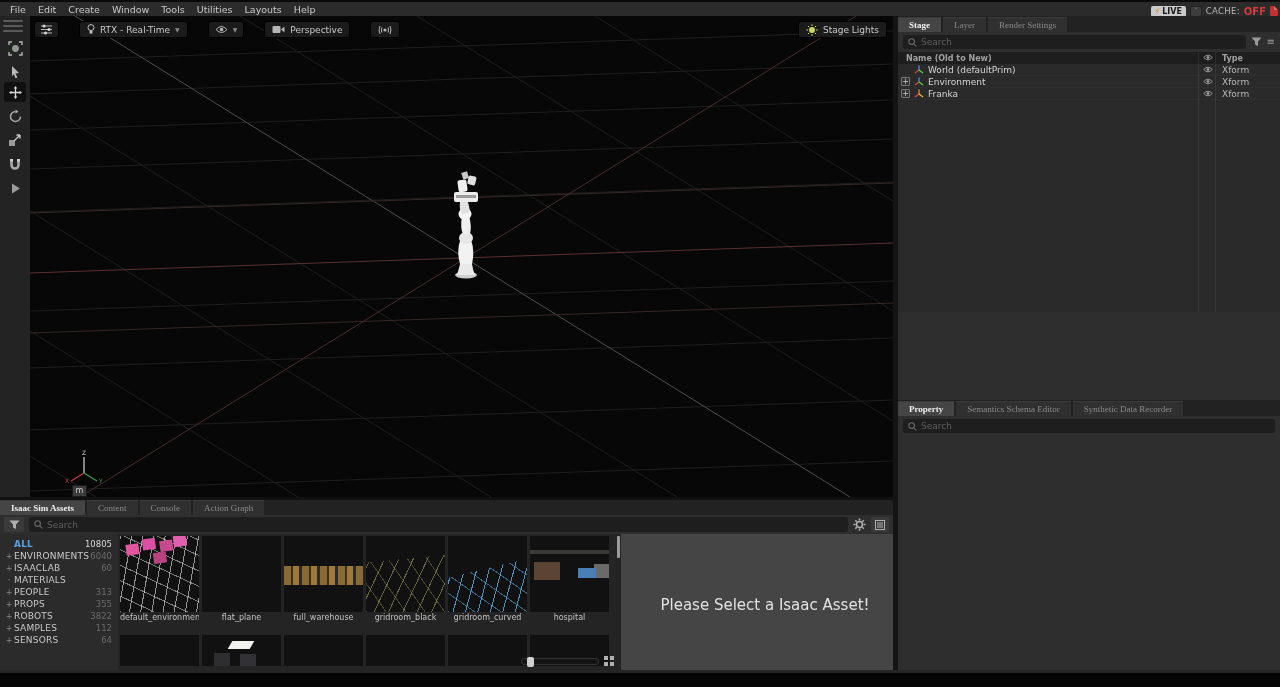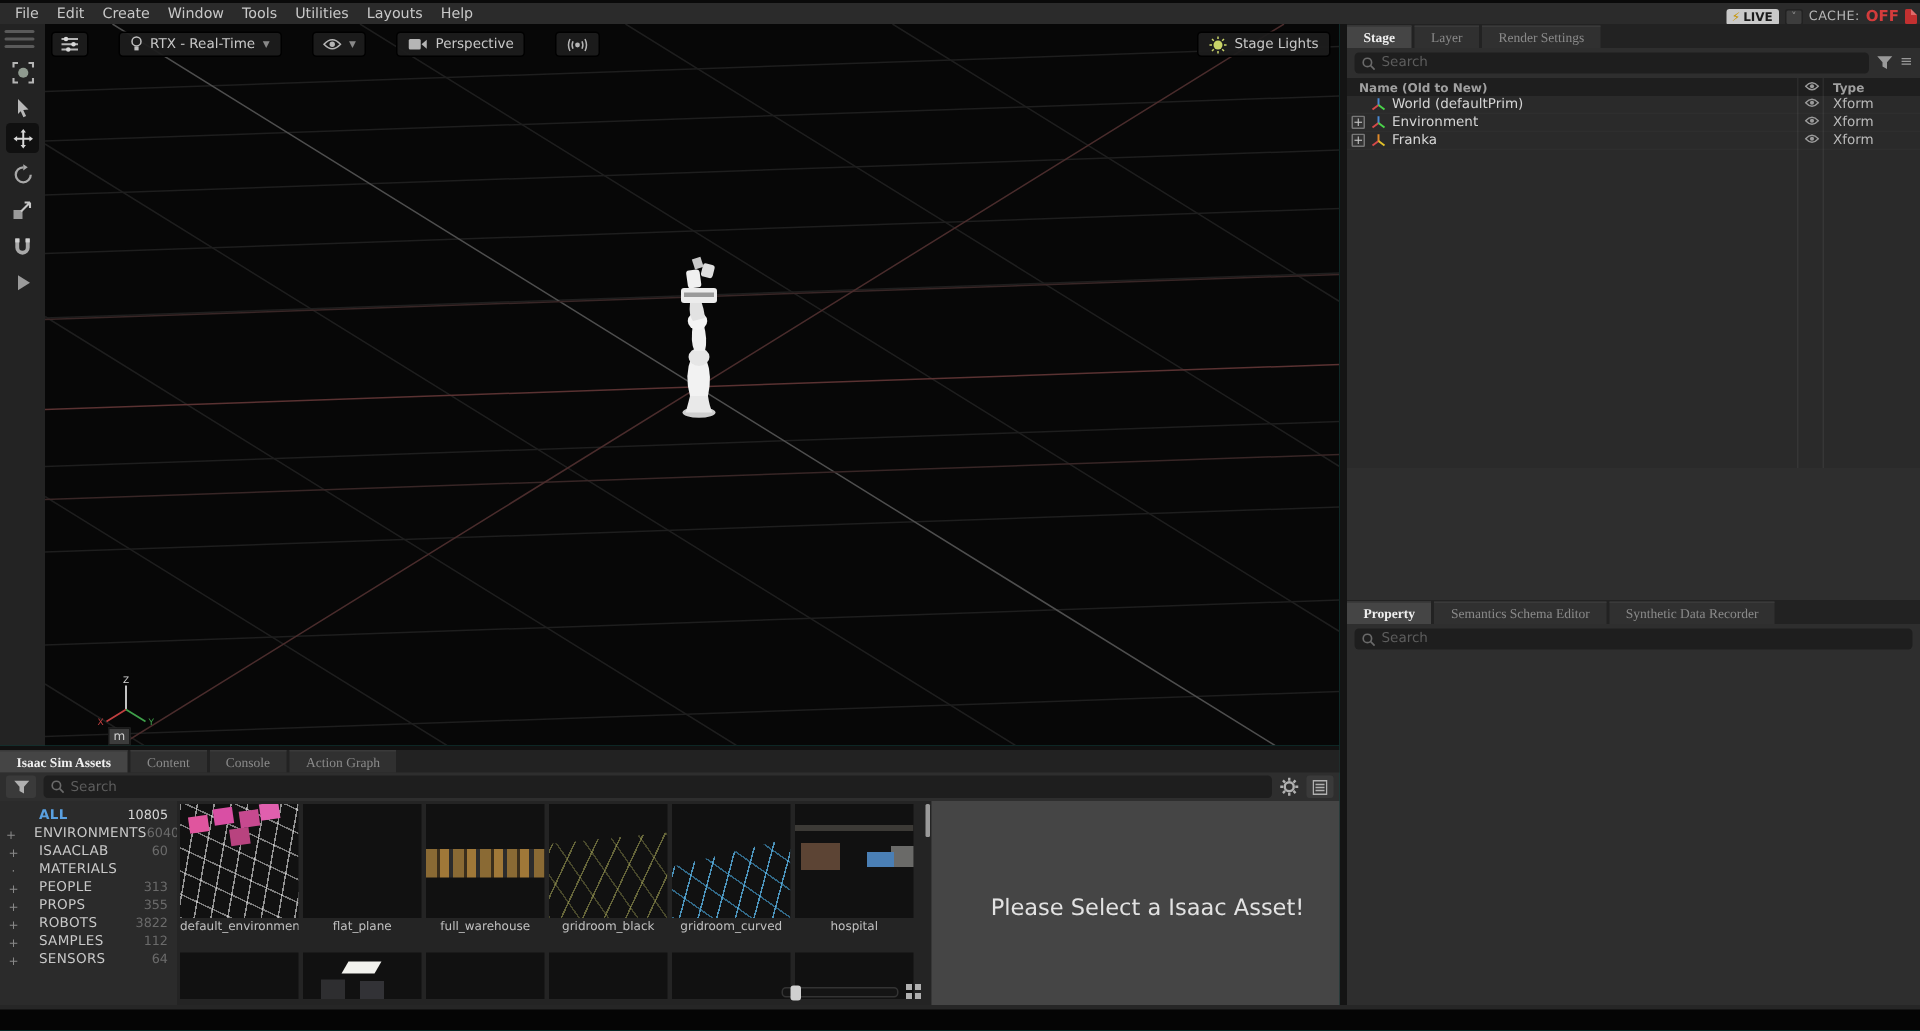--- a/index.html
+++ b/index.html
@@ -1,17 +1,17 @@
 <!DOCTYPE html>
 <html><head>
 <meta charset="utf-8">
 <style>
   * { margin:0; padding:0; box-sizing:border-box; }
   html,body { width:1280px; height:687px; background:#000; font-family:"DejaVu Sans",sans-serif; overflow:hidden; }
-  #app { position:absolute; inset:0; width:1280px; height:687px; background:#0f766e; }
+  #app { position:absolute; inset:0; width:1280px; height:687px; background:#8b5cf6; }
 
   
   .menubar { position:absolute; top:0; left:0; right:0; height:16px; background:#2b2b2b; border-top:2px solid #0a0a0a; display:flex; align-items:center; padding-left:4px; }
   .menu-item { font-size:9.5px; color:#c8c8c8; padding:0 6px; cursor:default; }
   .menubar-right { position:absolute; right:2px; top:2px; height:14px; display:flex; align-items:center; gap:4px; }
   .live-btn { background:#c9c9c9; border-radius:2px; height:11px; display:flex; align-items:center; gap:2px; padding:0 4px; font-size:8px; font-weight:bold; color:#1a1a1a; }
   .live-bolt { color:#c79400; font-size:8px; }
   .live-drop { background:#3d3d3d; border:1px solid #222; border-radius:2px; width:12px; height:11px; color:#999; font-size:7px; text-align:center; line-height:9px; }
   .cache-label { font-size:8.5px; color:#b5b5b5; letter-spacing:.3px; }
   .cache-value { font-size:10px; color:#d43c3c; font-weight:bold; }
@@ -62,21 +62,21 @@
 
   
   .bottom-panel { position:absolute; left:0; top:500px; width:893px; height:170px; background:#2e2e2e; }
   .bp-tabs { height:15px; background:#222; display:flex; align-items:flex-end; }
   .bp-search { height:19px; display:flex; align-items:center; gap:5px; padding:0 4px; }
   .sq-btn { width:20px; height:15px; background:#3a3a3a; border-radius:2px; display:flex; align-items:center; justify-content:center; }
   .bp-content { position:absolute; top:34px; left:0; right:0; bottom:0; display:flex; overflow:hidden; }
   .cats { width:118px; background:#2b2b2b; padding-top:4px; font-size:9px; overflow:hidden; }
   .cat-row { height:12px; display:flex; align-items:center; padding:0 6px 0 4px; color:#c9c9c9; }
   .cat-prefix { width:10px; color:#8a8a8a; text-align:center; font-size:8px; }
-  .cat-label { flex:1; letter-spacing:.2px;margin-left:12px; }
+  .cat-label { flex:1; letter-spacing:.2px; }
   .cat-count { color:#6b6b6b; font-size:8.5px; }
   .cat-row.selected .cat-label { color:#5aa0e0; font-weight:bold; }
   .cat-row.selected .cat-count { color:#d8d8d8; }
   .asset-grid { position:relative; width:503px; background:#242424; padding:2px 4px 0 2px; overflow:hidden; }
   .asset-row { display:flex; gap:3px; }
   .asset-row.second { margin-top:12px; }
   .asset { width:79px; }
   .asset .img { width:79px; height:76px; background:#111; position:relative; overflow:hidden; }
   .asset .label { height:11px; font-size:8px; color:#c0c0c0; text-align:center; line-height:12px; white-space:nowrap; overflow:hidden; }
   .asset-row.second .img { height:31px; }

